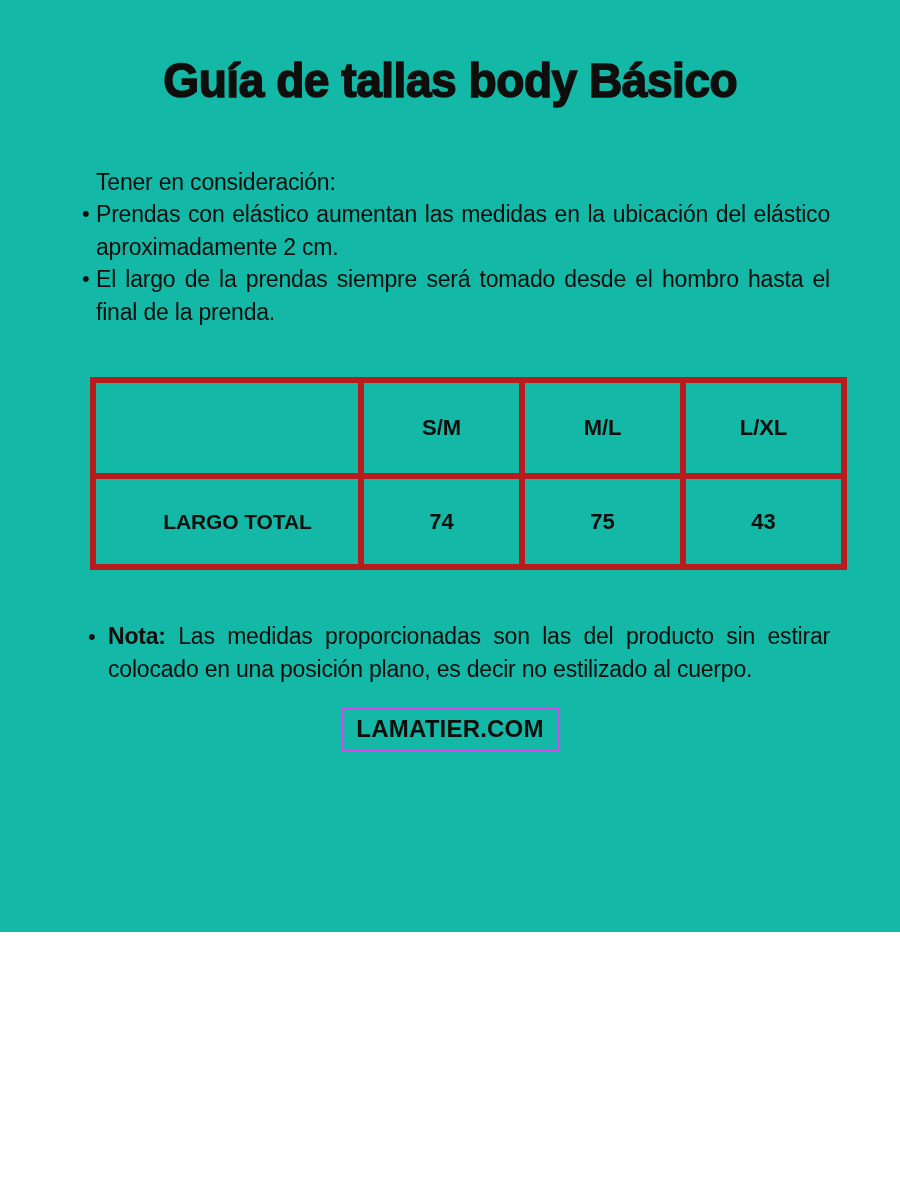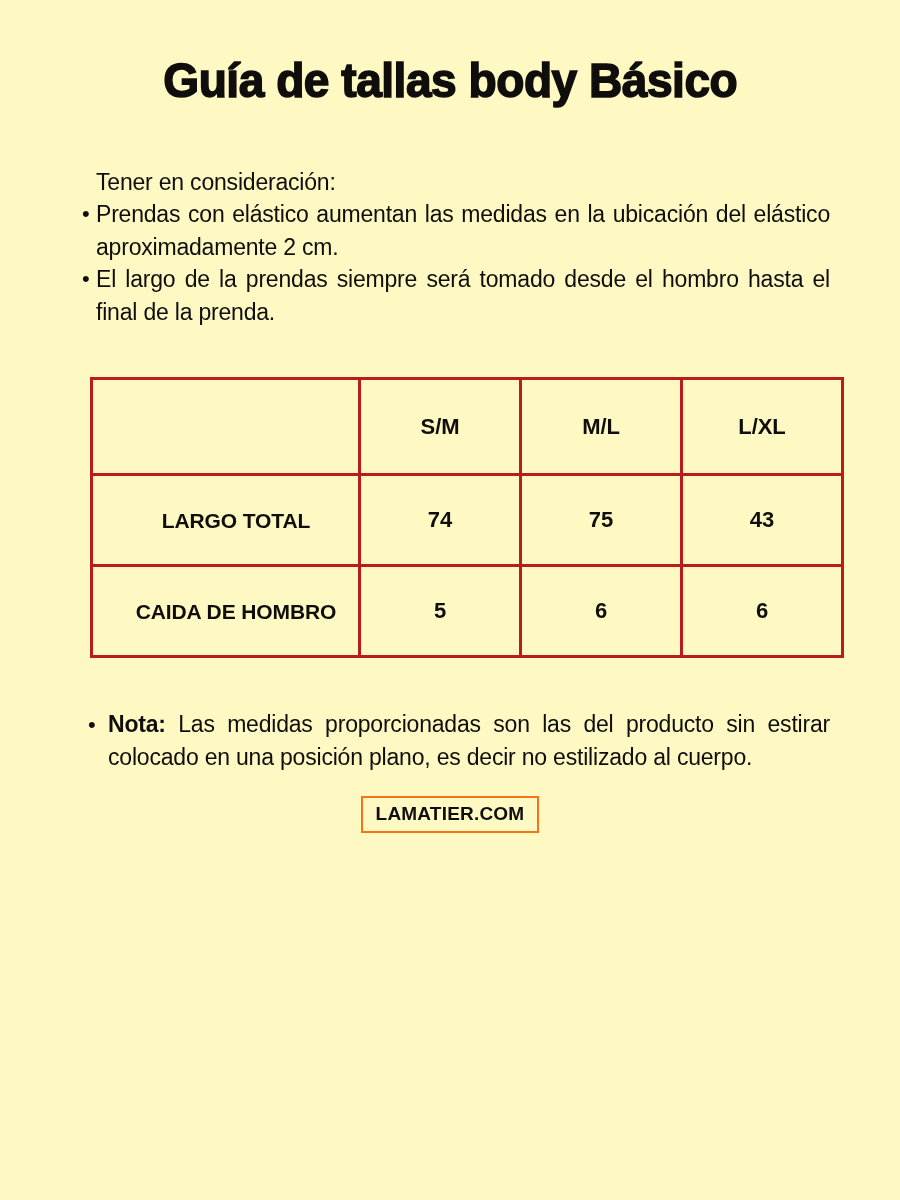--- a/index.html
+++ b/index.html
@@ -6,22 +6,22 @@
 
   html, body {
     width: 900px;
     height: 1200px;
     font-family: "Liberation Sans", sans-serif;
   }
 
   .page {
     position: relative;
     width: 900px;
-    height: 1200px;
-    background: #fef9c3;
+    height: 932px;
+    background: #14b8a6;
     color: #0f0e0c;
     overflow: hidden;
   }
 
   
   .title {
     margin-top: 54px;
     text-align: center;
     font-size: 49px;
     line-height: 1.1;
@@ -62,21 +62,21 @@
 
   
   .size-table {
     margin: 49px 0 0 90px;
     width: 750px;
     border-collapse: collapse;
     table-layout: fixed;
   }
   .size-table th,
   .size-table td {
-    border: 3px solid #b91c1c;
+    border: 6px solid #b91c1c;
     text-align: center;
     vertical-align: middle;
     font-weight: 600;
     letter-spacing: -0.1px;
   }
   .size-table thead tr { height: 96px; }
   .size-table tbody tr { height: 91px; }
   .col-label  { width: 268px; }
   .col-size   { width: 161px; }
   .size-table th { font-size: 22px; }
@@ -98,23 +98,23 @@
   .note .bullet { flex: 0 0 20px; width: 20px; }
   .note strong { font-weight: 700; }
 
   
   .footer {
     margin-top: 22px;
     text-align: center;
   }
   .brand-box {
     display: inline-block;
-    border: 2px solid #f97316;
+    border: 2px solid #d946ef;
     padding: 6px 13px;
-    font-size: 19px;
+    font-size: 24px;
     font-weight: 800;
     letter-spacing: 0.2px;
     line-height: 1.1;
   }
 </style>
 </head>
 <body>
 
 <div class="page">
 
@@ -143,26 +143,20 @@
         <th class="col-size">L/XL</th>
       </tr>
     </thead>
     <tbody>
       <tr>
         <td class="row-label"><span class="label-inner">LARGO TOTAL</span></td>
         <td class="row-value">74</td>
         <td class="row-value">75</td>
         <td class="row-value">43</td>
       </tr>
-      <tr>
-        <td class="row-label"><span class="label-inner">CAIDA DE HOMBRO</span></td>
-        <td class="row-value">5</td>
-        <td class="row-value">6</td>
-        <td class="row-value">6</td>
-      </tr>
     </tbody>
   </table>
 
   <section class="note">
     <div class="bullet-item">
       <span class="bullet">•</span>
       <p class="bullet-text"><strong>Nota:</strong> <span>Las medidas proporcionadas son las del producto sin estirar colocado en una posición plano, es decir no estilizado al cuerpo.</span></p>
     </div>
   </section>
 

